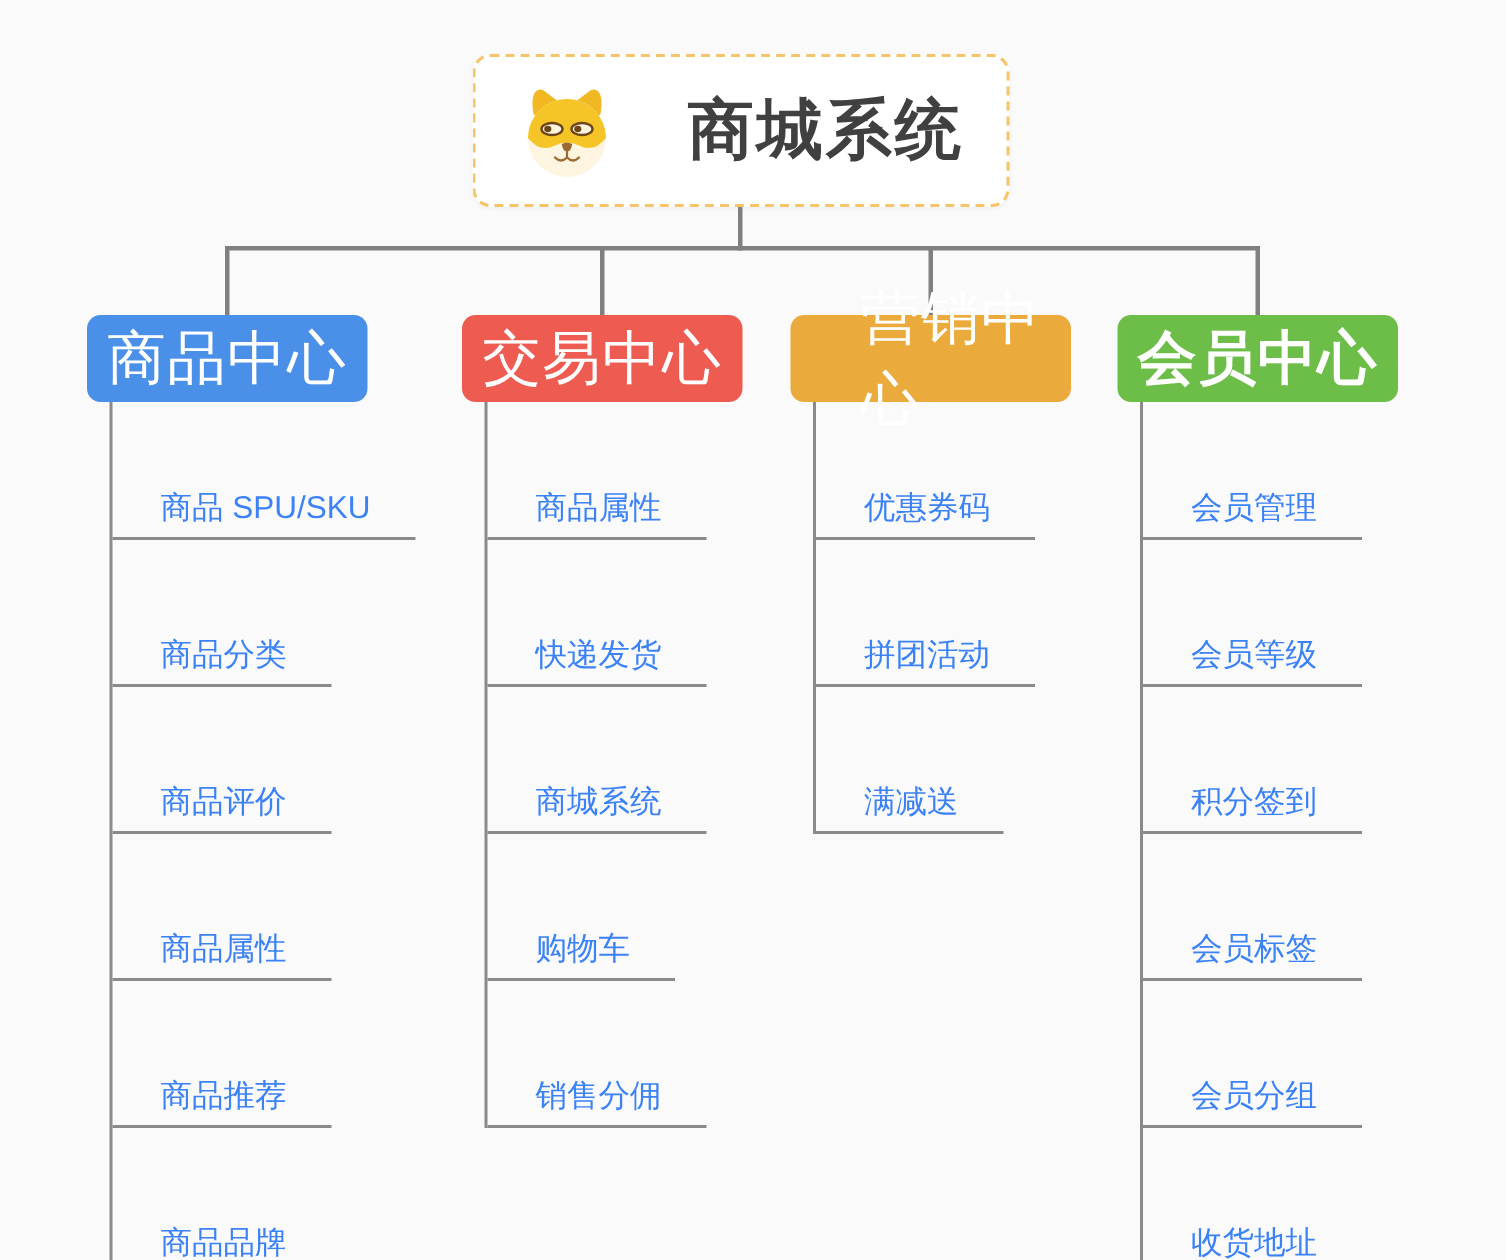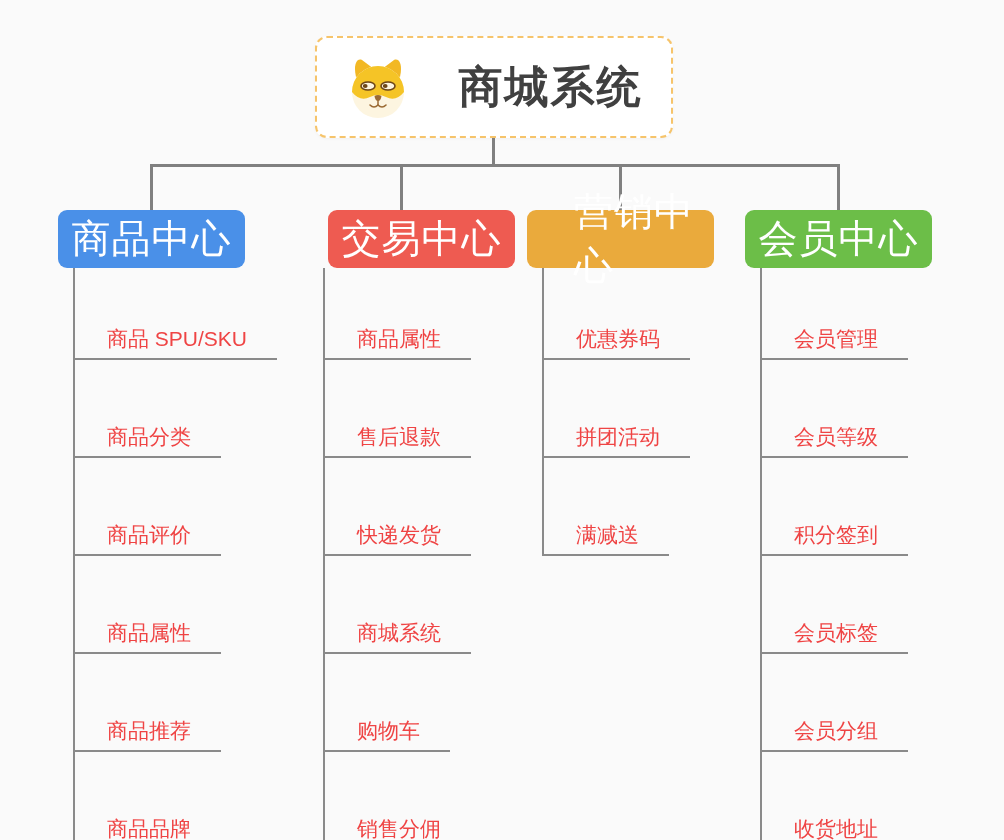--- a/index.html
+++ b/index.html
@@ -74,21 +74,21 @@
   }
   .child-item {
     height: 89px;
     display: flex;
     align-items: flex-end;
     box-sizing: content-box;
     width: fit-content;
     padding: 0 30px 7px 32px;
     border-bottom: 2px solid #8a8a8a;
     font-size: 21px;
-    color: #ef4444;
+    color: #3b82f6;
     white-space: nowrap;
     line-height: 1.2;
   }
   .child-item:first-child { height: 83px; }
 </style>
 </head>
 <body>
 
 <div class="canvas">
 
@@ -122,42 +122,41 @@
       <div class="child-item">商品 SPU/SKU</div>
       <div class="child-item">商品分类</div>
       <div class="child-item">商品评价</div>
       <div class="child-item">商品属性</div>
       <div class="child-item">商品推荐</div>
       <div class="child-item">商品品牌</div>
     </div>
   </div>
 
   <div class="branch b-2">
-    <div class="branch-header" style="background: rgb(238, 91, 81); margin-left: 20px;">交易中心</div>
+    <div class="branch-header" style="background: rgb(238, 91, 81);">交易中心</div>
     <div class="children">
       <div class="child-item">商品属性</div>
-      <div class="child-item">售后退款</div>
       <div class="child-item">快递发货</div>
       <div class="child-item">商城系统</div>
       <div class="child-item">购物车</div>
       <div class="child-item">销售分佣</div>
     </div>
   </div>
 
   <div class="branch b-3">
     <div class="branch-header" style="background: rgb(234, 170, 60); padding-left: 47px;">营销中心</div>
     <div class="children">
       <div class="child-item">优惠券码</div>
       <div class="child-item">拼团活动</div>
       <div class="child-item">满减送</div>
     </div>
   </div>
 
   <div class="branch b-4">
-    <div class="branch-header" style="background: rgb(108, 190, 72);">会员中心</div>
+    <div class="branch-header" style="background: rgb(108, 190, 72); font-weight: bold;">会员中心</div>
     <div class="children">
       <div class="child-item">会员管理</div>
       <div class="child-item">会员等级</div>
       <div class="child-item">积分签到</div>
       <div class="child-item">会员标签</div>
       <div class="child-item">会员分组</div>
       <div class="child-item">收货地址</div>
     </div>
   </div>
 

